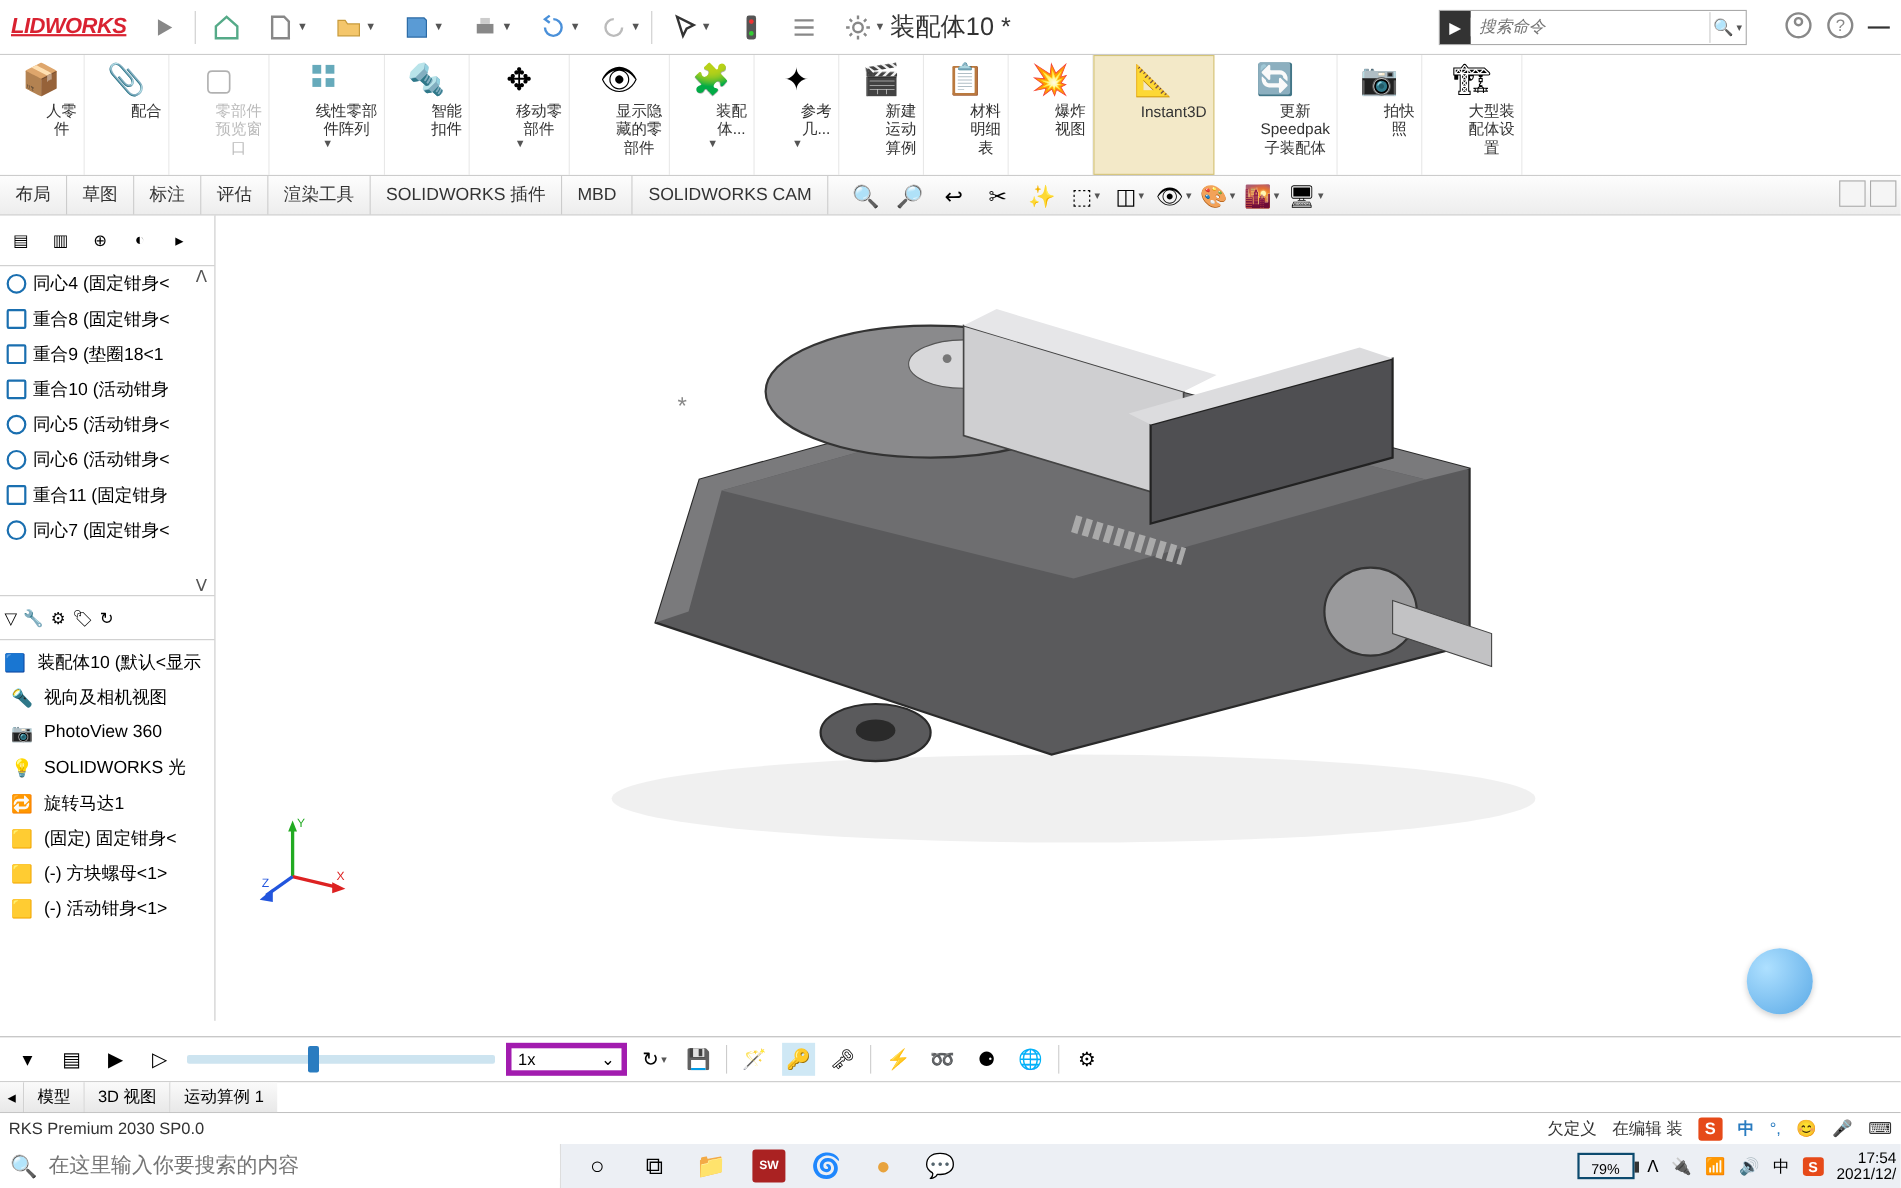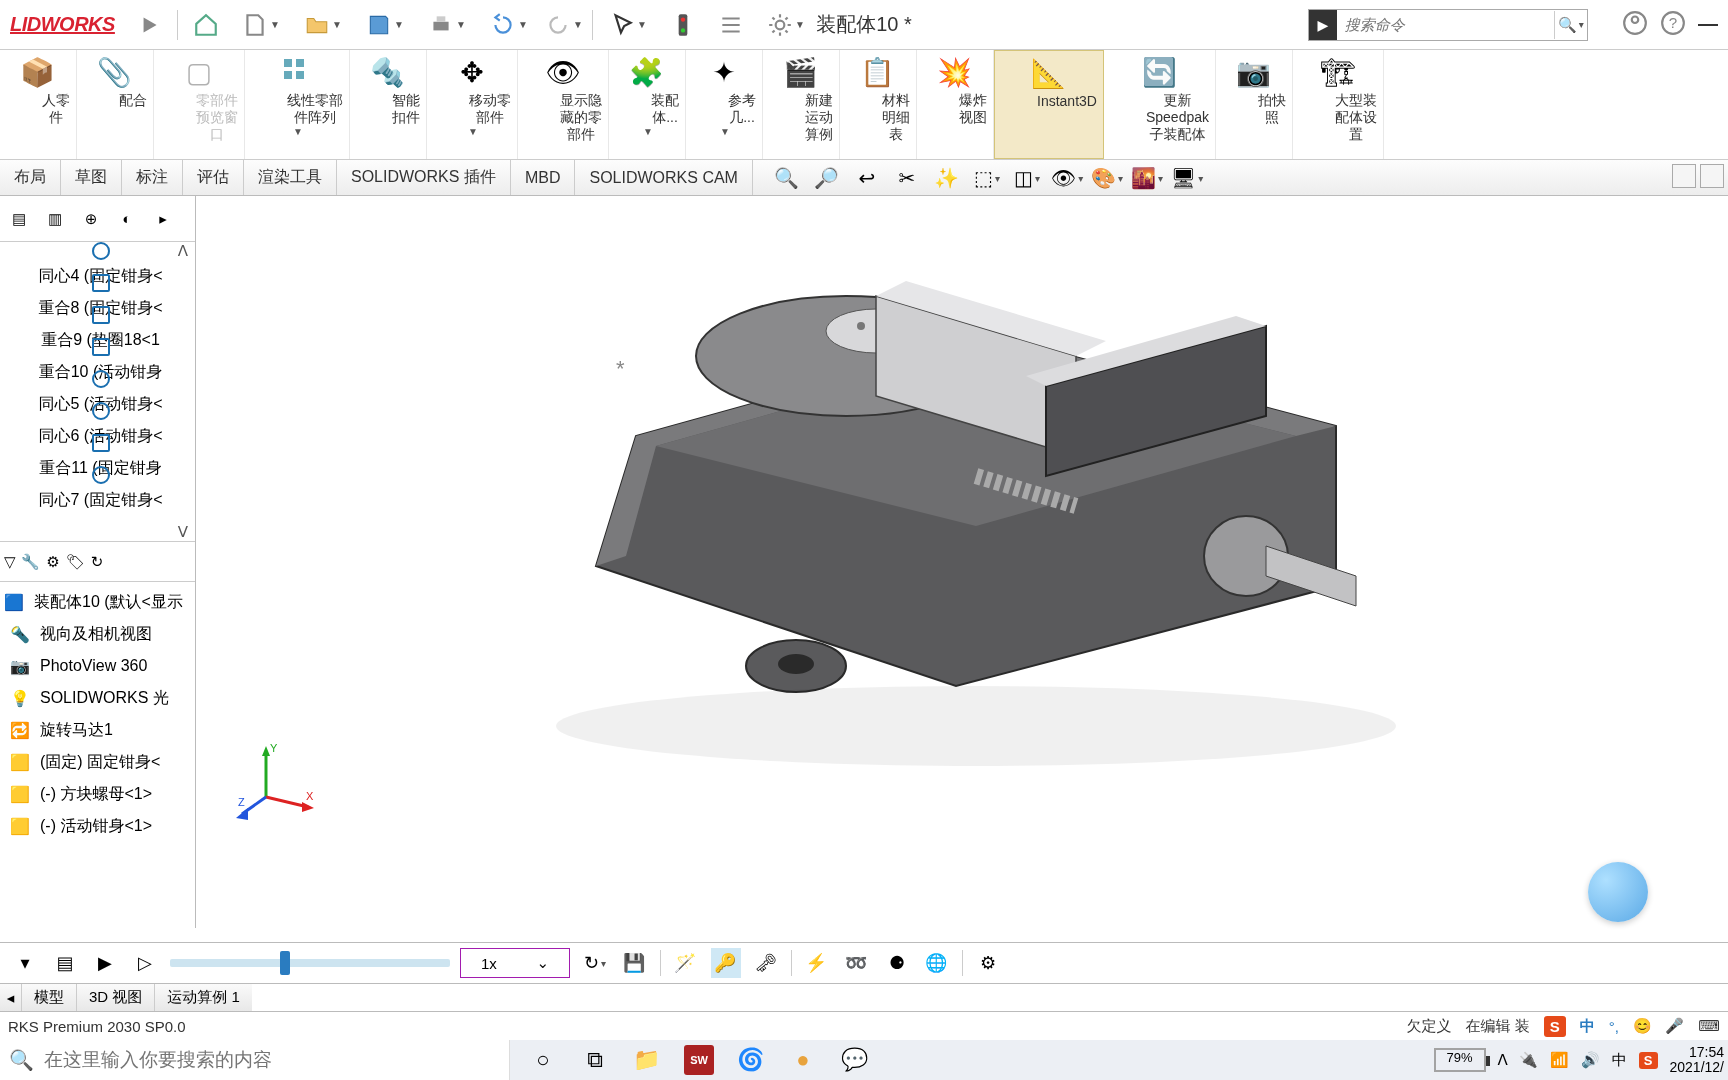--- a/index.html
+++ b/index.html
@@ -4,21 +4,21 @@
 <style>
 * { margin: 0; padding: 0; box-sizing: border-box; font-family: "Microsoft YaHei", sans-serif; }
 body { width: 1728px; height: 1080px; overflow: hidden; background: #fff; position: relative; font-size: 15px; }
 
 
 .titlebar { height: 50px; display: flex; align-items: center; background: #fff; border-bottom: 1px solid #ccc; position: relative; }
 .logo { color: #d92231; font-weight: bold; font-style: italic; font-size: 20px; padding: 0 10px; letter-spacing: -0.5px; text-decoration: underline; }
 .titlebar-btn { width: 44px; height: 44px; display: flex; align-items: center; justify-content: center; margin: 0 2px; }
 .titlebar-btn.wdrop { width: 58px; }
 .titlebar-sep { width: 1px; height: 30px; background: #ccc; margin: 0 4px; }
-.doc-title { position: absolute; left: 50%; transform: translateX(-50%); font-size: 20px; color: #333; }
+.doc-title { position: absolute; left: 50%; transform: translateX(-50%); font-size: 23px; color: #333; }
 .search-box { position: absolute; right: 140px; display: flex; align-items: center; border: 1px solid #aaa; height: 32px; width: 280px; background: #fff; }
 .search-icon-btn { width: 30px; height: 30px; background: #333; color: #fff; display: flex; align-items: center; justify-content: center; font-size: 14px; }
 .search-input { flex: 1; border: none; outline: none; padding: 0 8px; font-size: 15px; color: #888; font-style: italic; }
 .search-mag { width: 36px; display: flex; align-items: center; justify-content: center; color: #666; border-left: 1px solid #ccc; height: 28px; }
 .title-right { position: absolute; right: 10px; display: flex; gap: 12px; align-items: center; }
 
 
 .ribbon { height: 110px; display: flex; background: #fff; border-bottom: 1px solid #ccc; }
 .ribbon-group { display: flex; flex-direction: column; align-items: center; justify-content: flex-start; padding: 4px 6px; border-right: 1px solid #e8e8e8; min-width: 44px; }
 .ribbon-icon { width: 36px; height: 36px; margin-bottom: 2px; display: flex; align-items: center; justify-content: center; font-size: 28px; }
@@ -32,58 +32,58 @@
 .view-tools { position: absolute; left: 770px; top: 2px; display: flex; gap: 6px; align-items: center; height: 32px; }
 .view-tool { width: 34px; height: 30px; display: flex; align-items: center; justify-content: center; font-size: 20px; }
 .tabs-right { position: absolute; right: 4px; display: flex; gap: 4px; top: 4px; }
 .tabs-right .sq { width: 24px; height: 24px; border: 1px solid #aaa; background: #f5f5f5; }
 
 
 .left-panels { position: absolute; left: 0; top: 196px; width: 196px; height: 732px; background: #fff; border-right: 1px solid #bbb; display: flex; flex-direction: column; }
 .panel-iconrow { height: 46px; border-bottom: 1px solid #ccc; display: flex; align-items: center; padding: 0 4px; gap: 6px; }
 .panel-iconrow .pi { width: 30px; height: 30px; border: 1px solid transparent; display: flex; align-items: center; justify-content: center; }
 .feature-list { flex: 0 0 300px; overflow: hidden; border-bottom: 1px solid #ccc; position: relative; }
-.feature-item { display: flex; align-items: center; height: 32px; padding-left: 6px; font-size: 16px; gap: 6px; white-space: nowrap; flex-direction: column; }
+.feature-item { display: flex; align-items: center; height: 32px; padding-left: 6px; font-size: 16px; gap: 6px; white-space: nowrap; }
 .fi-icon { width: 18px; height: 18px; border-radius: 50%; border: 2px solid #1a6fb0; display: inline-block; flex-shrink: 0; }
 .fi-icon.coin { border-color: #1a6fb0; }
 .fi-icon.sq { border-radius: 2px; }
 .scroll-ind { position: absolute; right: 2px; top: 0; width: 20px; height: 100%; display: flex; flex-direction: column; justify-content: space-between; align-items: center; color: #555; }
 .filter-row { height: 40px; display: flex; align-items: center; gap: 6px; padding: 0 4px; border-bottom: 1px solid #ccc; }
 .tree-list { flex: 1; overflow: hidden; padding-top: 4px; }
 .tree-item { display: flex; align-items: center; height: 32px; padding-left: 10px; font-size: 16px; gap: 8px; white-space: nowrap; }
 .tree-item.root { font-weight: normal; padding-left: 4px; }
 .ti-icon { width: 22px; height: 18px; display: inline-block; flex-shrink: 0; }
 
 
 .motion-bar { position: absolute; left: 0; top: 942px; width: 100%; height: 42px; border-top: 1px solid #bbb; border-bottom: 1px solid #bbb; background: #fff; display: flex; align-items: center; padding-left: 10px; gap: 10px; }
 .mb-icon { width: 30px; height: 30px; display: flex; align-items: center; justify-content: center; font-size: 18px; }
 .mb-slider { width: 280px; height: 8px; background: #cde4f0; position: relative; border-radius: 2px; }
 .mb-slider::after { content: ''; position: absolute; left: 110px; top: -8px; width: 10px; height: 24px; background: #2a7cc0; border-radius: 2px; }
-.mb-select { width: 110px; height: 30px; border: 1px solid #a21caf; display: flex; align-items: center; padding: 0 20px; justify-content: space-between; font-size: 15px; }
+.mb-select { width: 110px; height: 30px; border: 5px solid #a21caf; display: flex; align-items: center; padding: 0 6px; justify-content: space-between; font-size: 15px; }
 
 
 .bottom-tabs { position: absolute; left: 0; top: 984px; height: 28px; display: flex; align-items: stretch; border-bottom: 1px solid #bbb; width: 100%; background: #fff; }
 .bt { padding: 0 12px; font-size: 15px; display: flex; align-items: center; border-right: 1px solid #ccc; background: linear-gradient(#fafafa,#e8e8e8); }
 .bt.nb { border-right: none; }
 .bt-lead { width: 22px; padding: 0; justify-content: center; }
 
 
 .status-bar { position: absolute; left: 0; top: 1012px; height: 28px; width: 100%; background: #fff; display: flex; align-items: center; font-size: 15px; padding: 0 8px; justify-content: space-between; }
 .status-left { color: #333; }
 .status-right { display: flex; gap: 14px; color: #333; align-items: center; margin-left: 14px; }
 
 
 .taskbar { position: absolute; left: 0; bottom: 0; width: 100%; height: 40px; background: #eceff4; display: flex; align-items: center; }
 .win-search { flex: 0 0 510px; display: flex; align-items: center; background: #fff; height: 40px; border-right: 1px solid #ddd; }
 .win-search .lens { width: 44px; display: flex; align-items: center; justify-content: center; font-size: 20px; color: #333; }
 .win-search input { border: none; outline: none; font-size: 19px; color: #c2410c; flex: 1; }
 .tb-icons { display: flex; gap: 22px; margin-left: 18px; align-items: center; }
 .tb-icon { width: 30px; height: 30px; display: flex; align-items: center; justify-content: center; font-size: 22px; }
 .tb-right { position: absolute; right: 0; display: flex; align-items: center; height: 40px; gap: 12px; padding-right: 4px; }
-.battery { border: 2px solid #a3a3a3; width: 52px; height: 24px; display: flex; align-items: flex-start; justify-content: center; font-size: 13px; position: relative; }
+.battery { border: 2px solid #0c4a6e; width: 52px; height: 24px; display: flex; align-items: flex-end; justify-content: center; font-size: 13px; position: relative; }
 .battery::after { content:''; position:absolute; right:-6px; top:6px; width:4px; height:10px; background:#333; }
 .battery-fill { position: absolute; left: 0; top: 0; height: 100%; width: 79%; background: #a6e0b8; z-index: -1; }
 .clock { text-align: right; font-size: 14px; line-height: 1.1; }
 
 
 .viewport { position: absolute; left: 196px; top: 196px; right: 0; height: 746px; background: #fff; }
 .axis { position: absolute; left: 40px; bottom: 120px; width: 80px; height: 80px; }
 .model-placeholder { position: absolute; left: 240px; top: 30px; width: 960px; height: 560px; }
 .orb { position: absolute; right: 80px; bottom: 20px; width: 60px; height: 60px; border-radius: 50%; background: radial-gradient(circle at 30% 30%, #aee0ff, #5aa9e6); box-shadow: 0 2px 6px rgba(0,0,0,0.2); }
 

